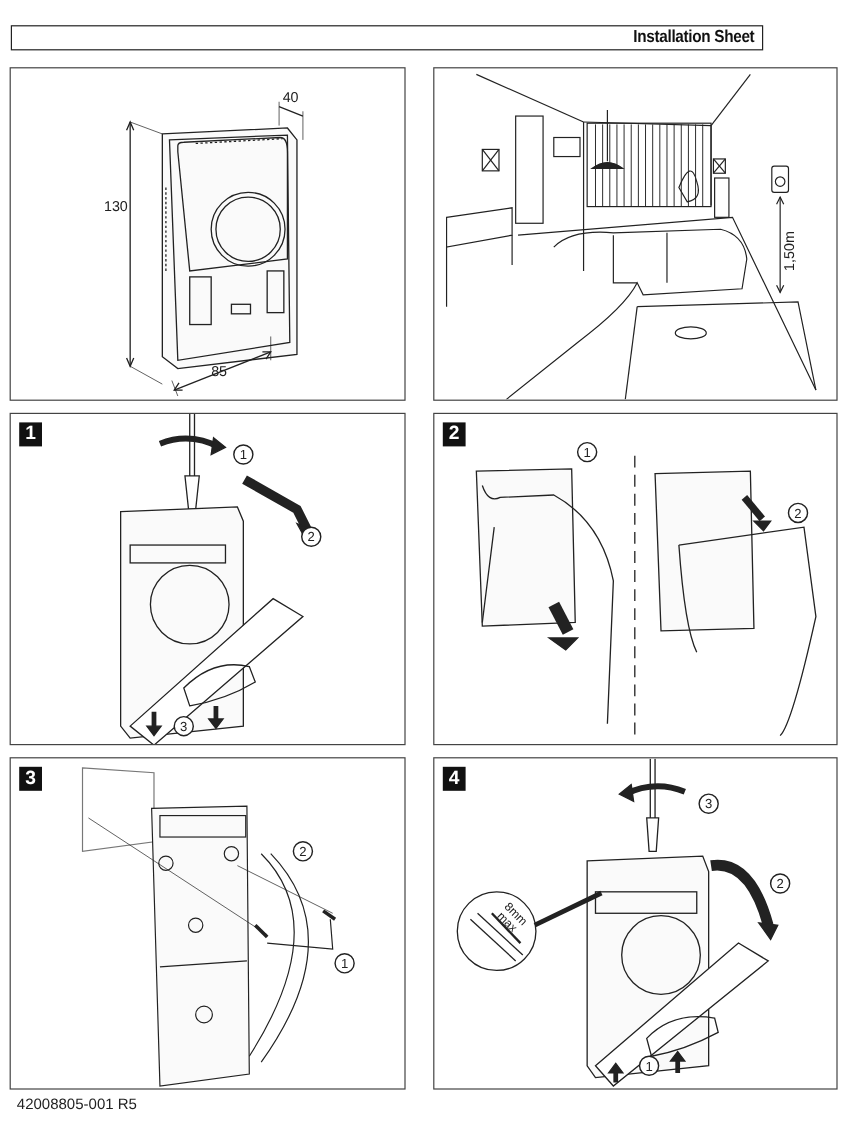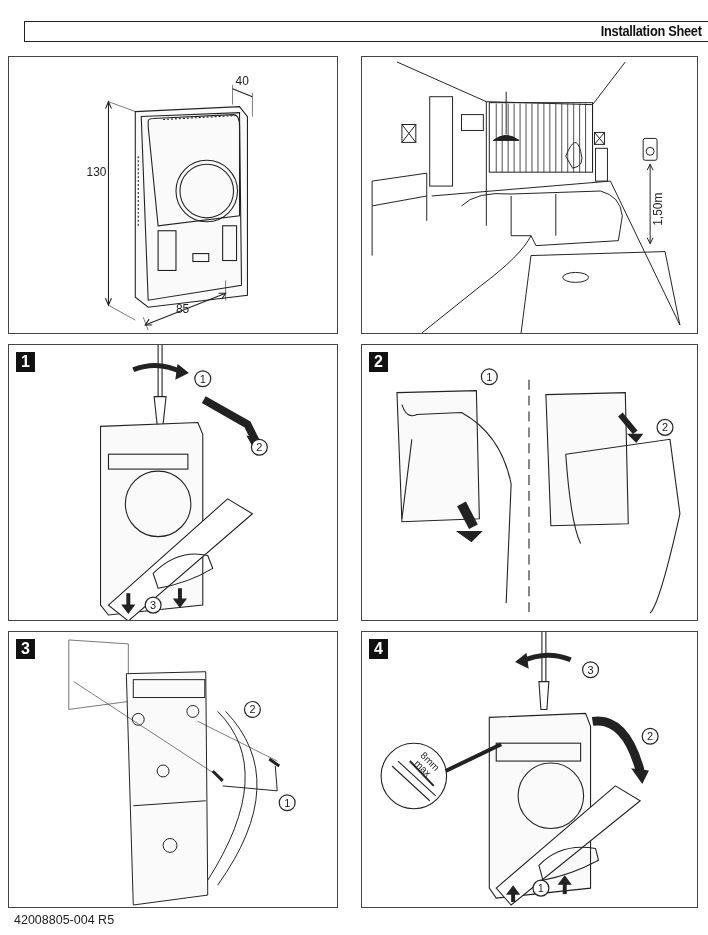--- a/index.html
+++ b/index.html
@@ -1,17 +1,17 @@
 <!DOCTYPE html>
 <html><head>
 <meta charset="utf-8">
 <style>
   html,body{margin:0;padding:0;background:#fff;}
   body{width:708px;height:935px;position:relative;overflow:hidden;font-family:"Liberation Sans",sans-serif;color:#111;}
-  .header-box{position:absolute;left:24px;top:21px;width:685px;height:21px;border:1.5px solid #222;box-sizing:border-box;padding-left:26px;}
+  .header-box{position:absolute;left:9px;top:21px;width:627px;height:21px;border:1.5px solid #222;box-sizing:border-box;padding-left:26px;}
   .header-title{position:absolute;right:6px;top:1px;font-family:"Liberation Sans",sans-serif;font-weight:bold;font-size:14.5px;letter-spacing:-0.3px;transform:scaleX(0.88);transform-origin:right center;}
   .panel{position:absolute;border:1px solid #444;box-sizing:border-box;background:#fff;overflow:hidden;}
   .p1{left:8px;top:56px;width:330px;height:278px;}
   .p2{left:361px;top:56px;width:337px;height:278px;}
   .p3{left:8px;top:344px;width:330px;height:277px;}
   .p4{left:361px;top:344px;width:337px;height:277px;}
   .p5{left:8px;top:631px;width:330px;height:277px;}
   .p6{left:361px;top:631px;width:337px;height:277px;}
   .badge{position:absolute;left:7px;top:7px;width:19px;height:20px;background:#111;color:#fff;font-weight:bold;font-size:16px;line-height:20px;text-align:center;}
   .panel svg{position:absolute;left:0;top:0;width:100%;height:100%;}
@@ -232,13 +232,13 @@
       <circle cx="230" cy="38" r="8"></circle>
         <circle cx="290" cy="105" r="8"></circle>
         <circle cx="180" cy="258" r="8"></circle>
     </g>
     <text x="230" y="42" font-size="11" text-anchor="middle" fill="#222">3</text>
     <text x="290" y="109" font-size="11" text-anchor="middle" fill="#222">2</text>
     <text x="180" y="262" font-size="11" text-anchor="middle" fill="#222">1</text>
   </svg>
 </div>
 
-<div class="doc-number">42008805-004 R5</div>
+<div class="doc-number">42008805-001 R5</div>
 
 </body></html>

